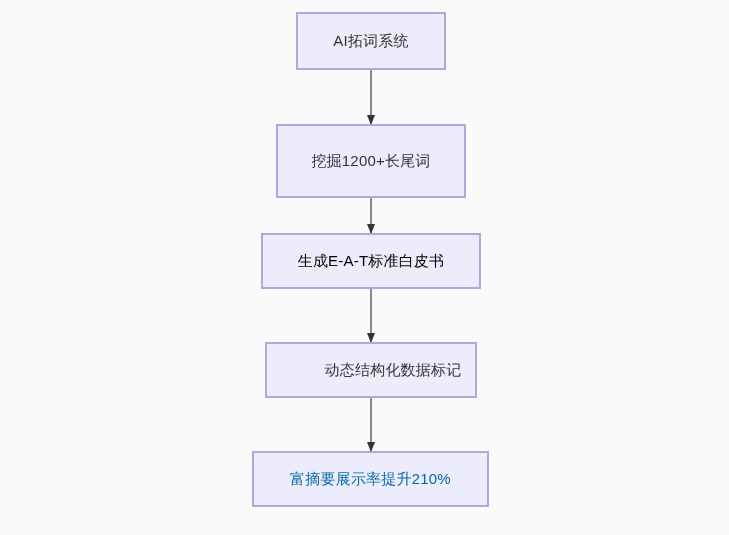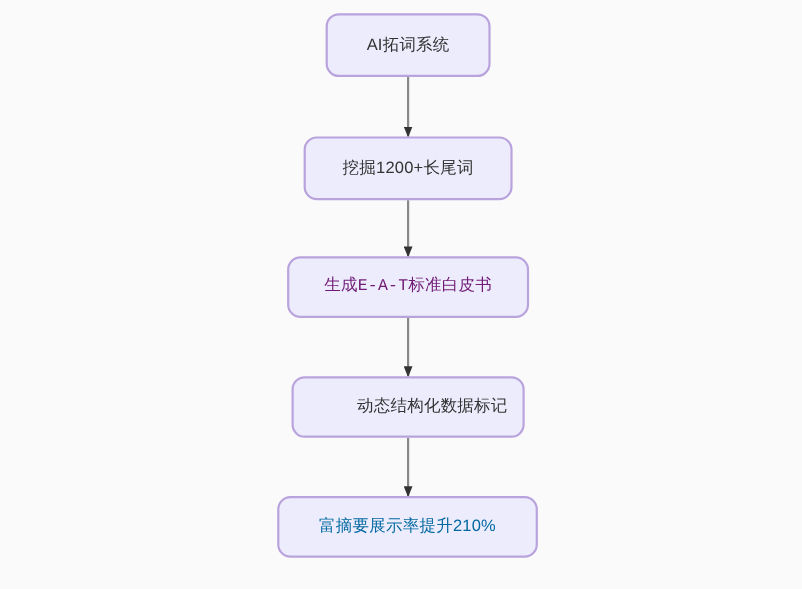--- a/index.html
+++ b/index.html
@@ -25,21 +25,21 @@
     top: 0;
     width: 729px;
     height: 535px;
     pointer-events: none;
   }
   .node {
     position: absolute;
     box-sizing: border-box;
     background: #ececfd;
     border: 2px solid #b9a3dd;
-    border-radius: 12px;
+    border-radius: 0;
     display: flex;
     align-items: center;
     justify-content: center;
     text-align: center;
   }
   .node-label {
     color: #333333;
     font-size: 15px;
     line-height: 1.25;
     letter-spacing: 0.2px;
@@ -62,26 +62,26 @@
         <line x1="371" y1="182" x2="371" y2="233" stroke="#888888" stroke-width="2" marker-end="url(#arrowhead)"></line>
         <line x1="371" y1="289" x2="371" y2="342" stroke="#888888" stroke-width="2" marker-end="url(#arrowhead)"></line>
         <line x1="371" y1="398" x2="371" y2="451" stroke="#888888" stroke-width="2" marker-end="url(#arrowhead)"></line>
       </g>
   </svg>
 
   <div class="node" style="left: 296px; top: 12px; width: 150px; height: 58px; background: rgb(236, 236, 253); border-color: rgb(185, 163, 221);">
     <span class="node-label" style="color: rgb(51, 51, 51);">AI拓词系统</span>
   </div>
 
-  <div class="node" style="left: 276px; top: 124px; width: 190px; height: 58px; background: rgb(236, 236, 253); border-color: rgb(185, 163, 221);">
+  <div class="node" style="left: 276px; top: 124px; width: 190px; height: 74px; background: rgb(236, 236, 253); border-color: rgb(185, 163, 221);">
     <span class="node-label" style="color: rgb(51, 51, 51);">挖掘1200+长尾词</span>
   </div>
 
   <div class="node" style="left: 261px; top: 233px; width: 220px; height: 56px; background: rgb(236, 236, 253); border-color: rgb(185, 163, 221);">
-    <span class="node-label" style="color: #701a75; font-family: Liberation Mono, monospace;">生成E-A-T标准白皮书</span>
+    <span class="node-label" style="color: #000000;">生成E-A-T标准白皮书</span>
   </div>
 
   <div class="node" style="left: 265px; top: 342px; width: 212px; height: 56px; background: rgb(236, 236, 253); border-color: rgb(185, 163, 221); padding-left: 44px;">
     <span class="node-label" style="color: rgb(51, 51, 51);">动态结构化数据标记</span>
   </div>
 
   <div class="node" style="left: 252px; top: 451px; width: 237px; height: 56px; background: rgb(236, 236, 253); border-color: rgb(185, 163, 221);">
     <span class="node-label" style="color: #0369a1;">富摘要展示率提升210%</span>
   </div>
 

